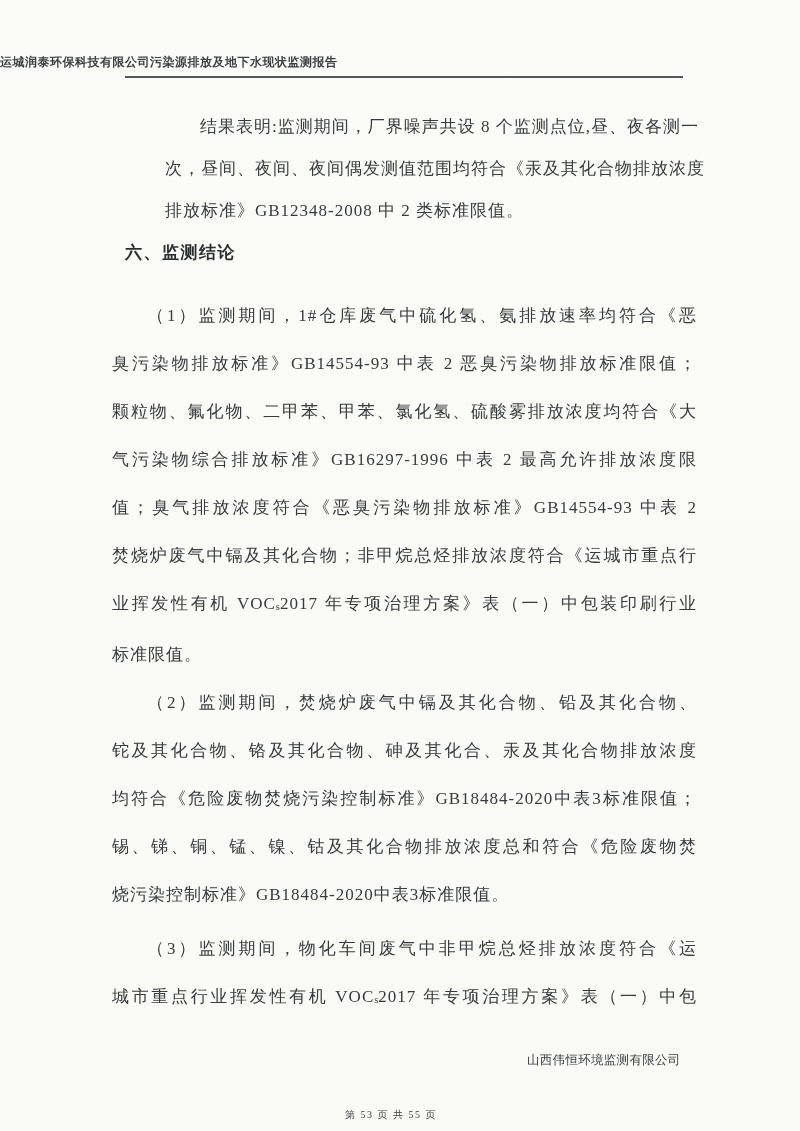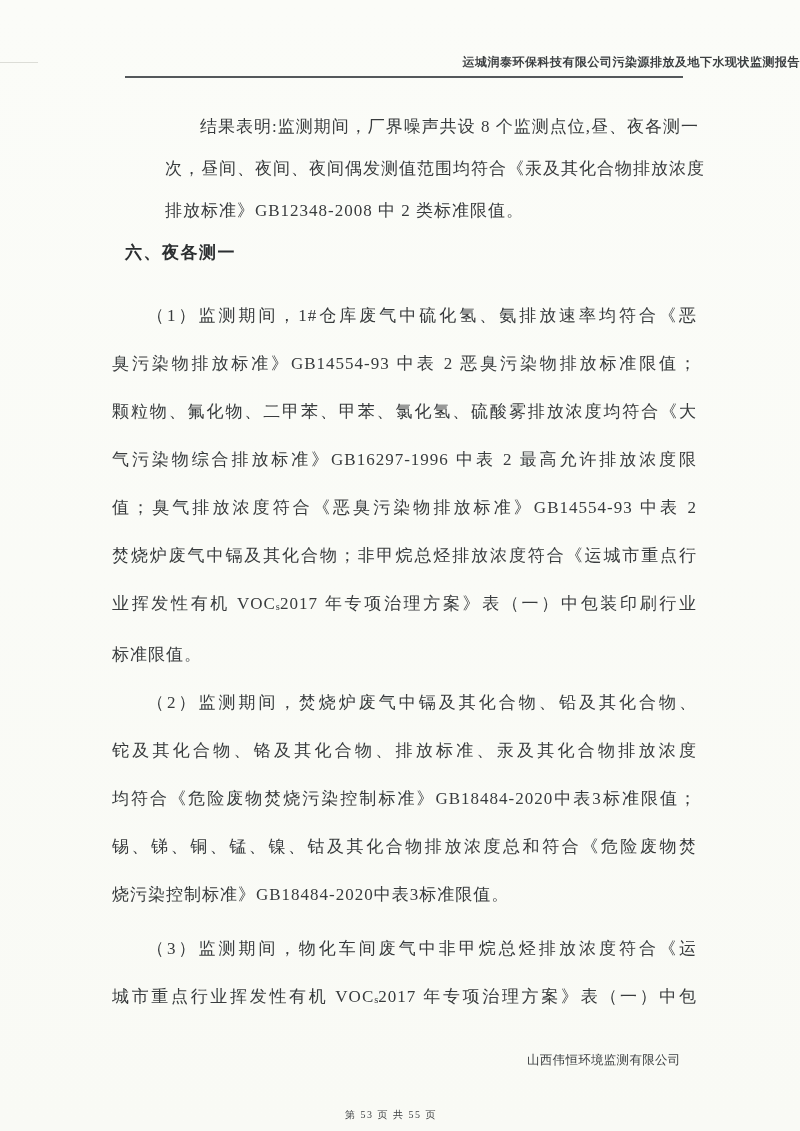--- a/index.html
+++ b/index.html
@@ -15,21 +15,21 @@
     background: linear-gradient(180deg, #fbfcf8 0%, #f9faf5 100%);
     font-family: "Liberation Serif", "DejaVu Serif", serif;
     color: #383b3d;
   }
   
   .header-title {
     position: absolute;
     top: 54px;
     left: 0;
     width: 100%;
-    text-align: right;
+    text-align: left;
     font-size: 12px;
     font-weight: bold;
     letter-spacing: 0.5px;
     color: #3c3f41;
   }
   .header-rule {
     position: absolute;
     top: 76px;
     left: 125px;
     width: 558px;
@@ -113,36 +113,36 @@
   <div class="header-rule"></div>
 
   <div class="content">
 
     <div class="intro-block">
         <div class="line indent"><span>结果表明:监测期间，厂界噪声共设 8 个监测点位,昼、夜各测一</span></div>
         <div class="line"><span>次，昼间、夜间、夜间偶发测值范围均符合《汞及其化合物排放浓度</span></div>
         <div class="line end"><span>排放标准》GB12348-2008 中 2 类标准限值。</span></div>
       </div>
 
-    <div class="section-heading">六、夜各测一</div>
+    <div class="section-heading">六、监测结论</div>
 
     <div class="para" id="para-1">
         <div class="line indent"><span>（1）监测期间，1#仓库废气中硫化氢、氨排放速率均符合《恶</span></div>
         <div class="line"><span>臭污染物排放标准》GB14554-93 中表 2 恶臭污染物排放标准限值；</span></div>
         <div class="line"><span>颗粒物、氟化物、二甲苯、甲苯、氯化氢、硫酸雾排放浓度均符合《大</span></div>
         <div class="line"><span>气污染物综合排放标准》GB16297-1996 中表 2 最高允许排放浓度限</span></div>
         <div class="line"><span>值；臭气排放浓度符合《恶臭污染物排放标准》GB14554-93 中表 2</span></div>
         <div class="line"><span>焚烧炉废气中镉及其化合物；非甲烷总烃排放浓度符合《运城市重点行</span></div>
         <div class="line"><span>业挥发性有机 VOC</span><span class="subscript">s</span><span>2017 年专项治理方案》表（一）中包装印刷行业</span></div>
         <div class="line end"><span>标准限值。</span></div>
       </div>
 
     <div class="para" id="para-2">
         <div class="line indent"><span>（2）监测期间，焚烧炉废气中镉及其化合物、铅及其化合物、</span></div>
-        <div class="line"><span>铊及其化合物、铬及其化合物、排放标准、汞及其化合物排放浓度</span></div>
+        <div class="line"><span>铊及其化合物、铬及其化合物、砷及其化合、汞及其化合物排放浓度</span></div>
         <div class="line"><span>均符合《危险废物焚烧污染控制标准》GB18484-2020中表3标准限值；</span></div>
         <div class="line"><span>锡、锑、铜、锰、镍、钴及其化合物排放浓度总和符合《危险废物焚</span></div>
         <div class="line end"><span>烧污染控制标准》GB18484-2020中表3标准限值。</span></div>
       </div>
 
     <div class="para" id="para-3">
         <div class="line indent"><span>（3）监测期间，物化车间废气中非甲烷总烃排放浓度符合《运</span></div>
         <div class="line"><span>城市重点行业挥发性有机 VOC</span><span class="subscript">s</span><span>2017 年专项治理方案》表（一）中包</span></div>
       </div>
 

